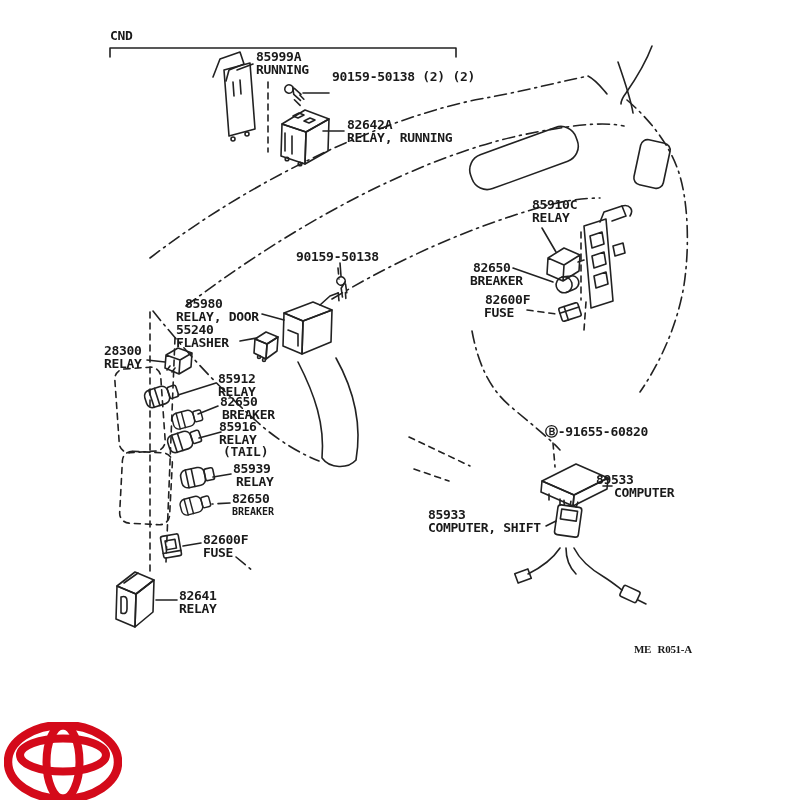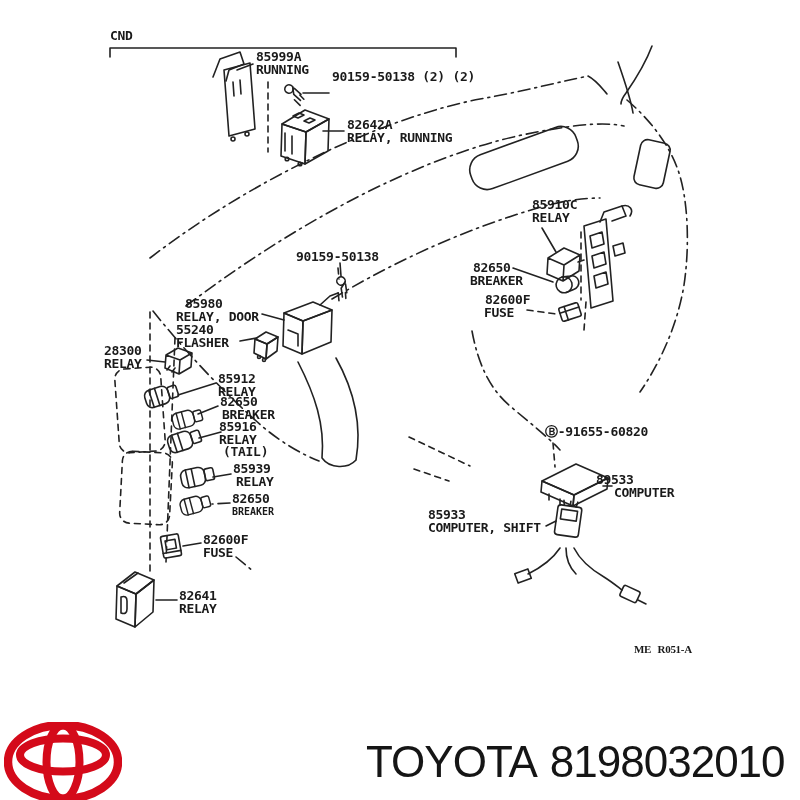--- a/index.html
+++ b/index.html
@@ -270,15 +270,14 @@
   <div class="plabel" style="left:428px;top:521px">COMPUTER, SHIFT</div>
 
   <div class="plabel code" style="left:634px;top:643px">ME R051-A</div>
 
   <svg class="logo" width="118" height="80" style="left:4px;top:722px">
     <ellipse cx="59" cy="40" rx="55" ry="37" stroke-width="8.5"></ellipse>
     <ellipse cx="59" cy="33" rx="43" ry="16.5" stroke-width="8"></ellipse>
     <ellipse cx="59" cy="40" rx="16.5" ry="36.5" stroke-width="8"></ellipse>
   </svg>
 
-  <div class="footer-text"><span>TOYOTA</span><span class="num">8198032010</span></div>
 
 </div>
 
 </body></html>

